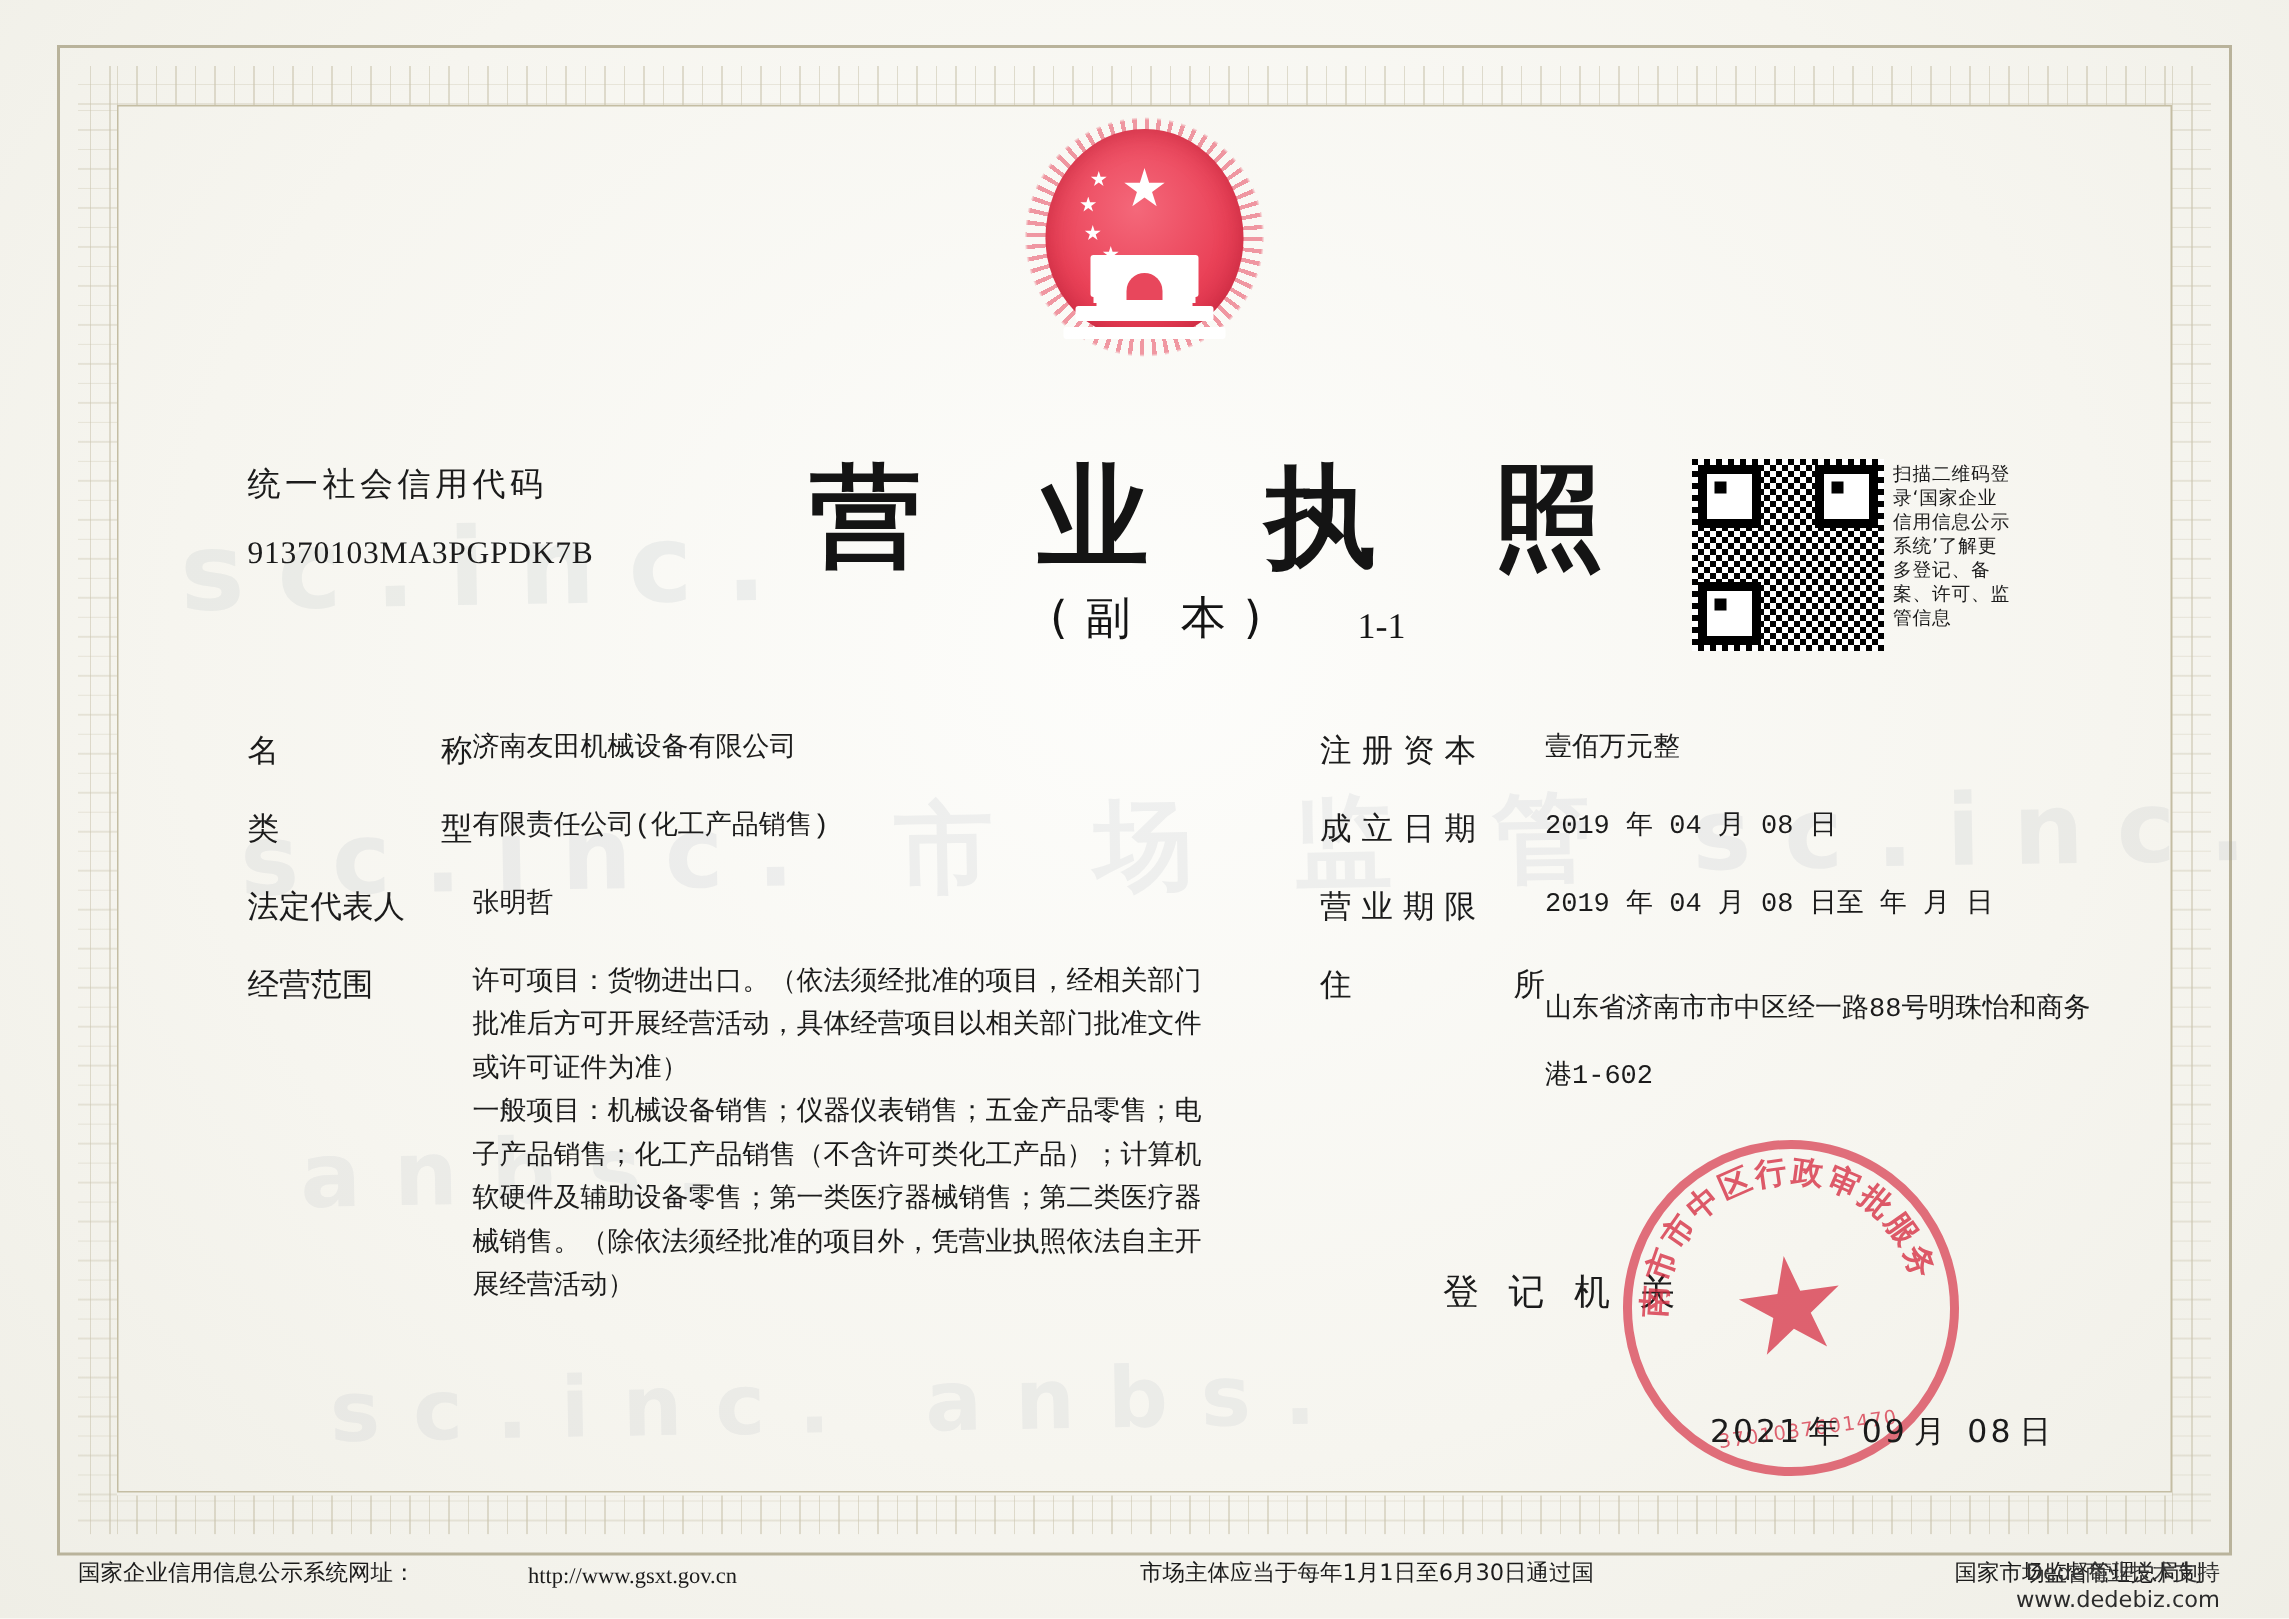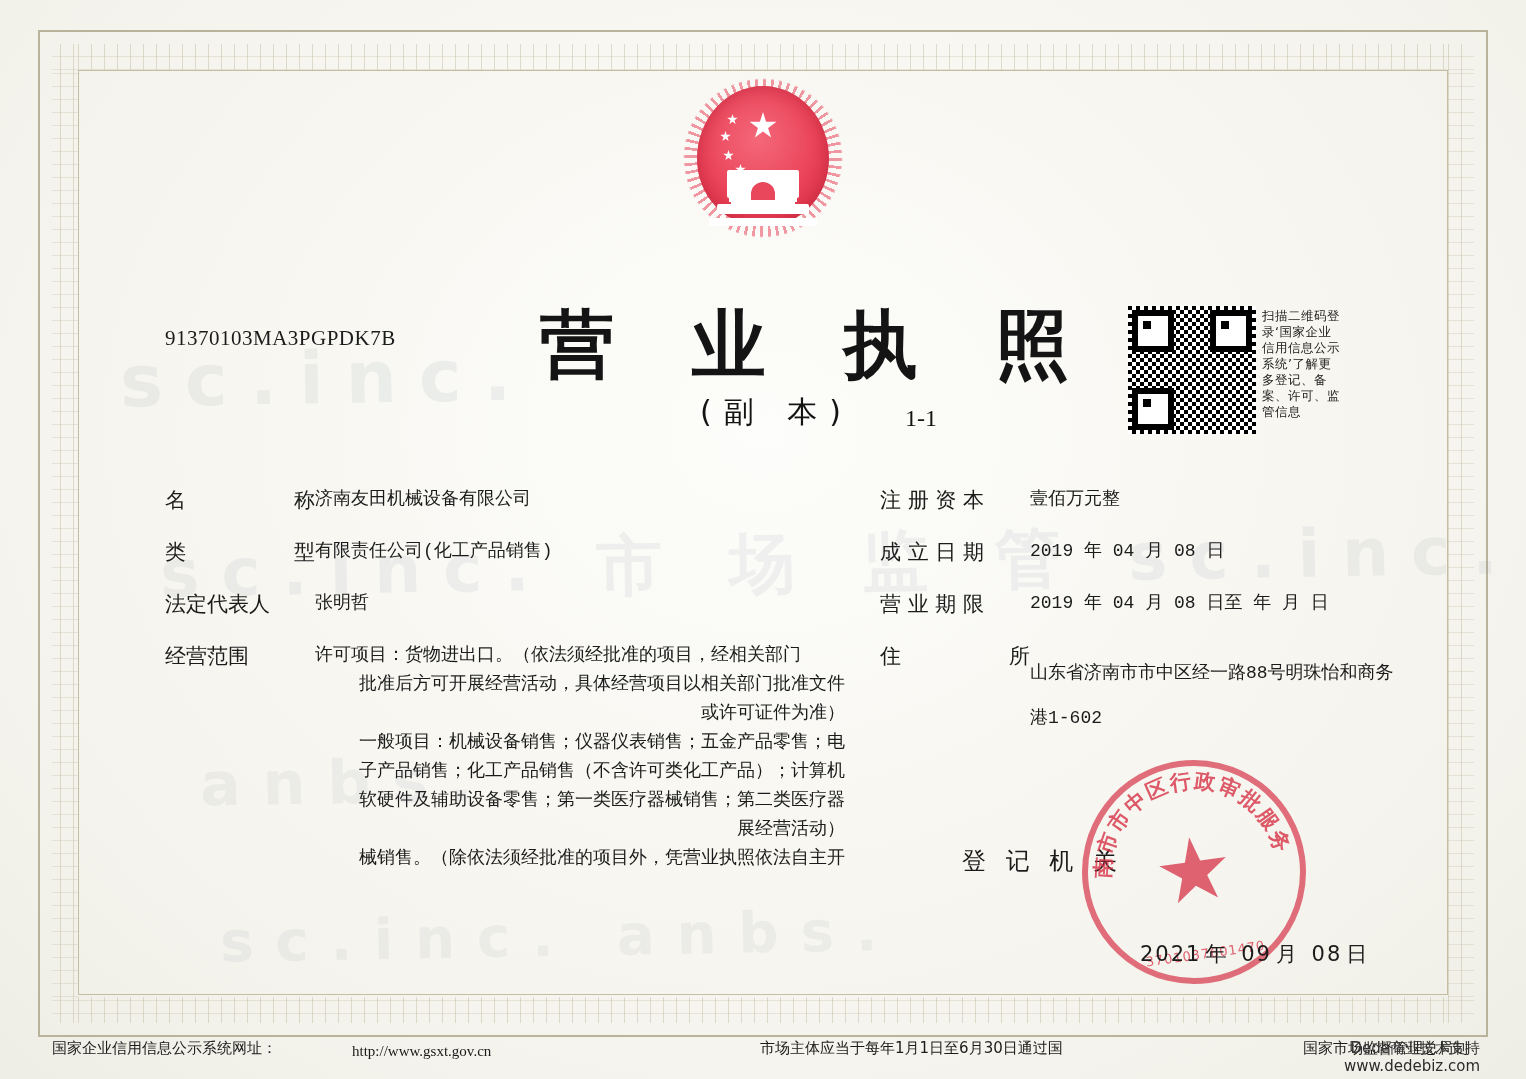--- a/index.html
+++ b/index.html
@@ -132,21 +132,21 @@
   .fields-right{position:absolute;left:880px;top:486px;width:560px;}
   .row{display:flex;margin-bottom:24px;}
   .row .lab{
     width:150px;flex:0 0 150px;font-size:21px;color:#1b1b1b;
     display:flex;justify-content:space-between;
   }
   .row .lab.j4{letter-spacing:0;}
   .row .val{font-size:18px;color:#1b1b1b;line-height:27px;font-family:Liberation Mono, monospace;}
   .row.scope .val{width:530px;}
   .scope p{margin:0;}
-  .scope p+p{margin-top:2px;text-align:right;}
+  .scope p+p{margin-top:2px;}
 
   .date-line{display:flex;align-items:baseline;gap:0;font-size:18px;}
 
   
   .registrar{
     position:absolute;left:962px;top:845px;font-size:24px;letter-spacing:6px;color:#1b1b1b;
   }
   .issue-date{
     position:absolute;left:1140px;top:940px;font-size:21px;color:#1b1b1b;letter-spacing:2px;
   }
@@ -209,20 +209,21 @@
     <div class="star-s s2"></div>
     <div class="star-s s3"></div>
     <div class="star-s s4"></div>
     <div class="gate"></div>
     <div class="gatearch"></div>
     <div class="base"></div>
     <div class="base2"></div>
   </div>
 
   <div class="uscc-block">
+    <div class="uscc-label">统一社会信用代码</div>
     <div class="uscc-value">91370103MA3PGPDK7B</div>
   </div>
 
   <div class="title">营 业 执 照</div>
   <div class="subtitle">(副 本)</div>
   <div class="serial">1-1</div>
 
   <div class="qr">
     <div class="fp tl">
         <i></i>
@@ -257,22 +258,22 @@
     </div>
     <div class="row scope">
       <div class="lab j4">经营范围</div>
       <div class="val">
         <p>许可项目：货物进出口。（依法须经批准的项目，经相关部门</p>
         <p>批准后方可开展经营活动，具体经营项目以相关部门批准文件</p>
         <p>或许可证件为准）</p>
         <p>一般项目：机械设备销售；仪器仪表销售；五金产品零售；电</p>
         <p>子产品销售；化工产品销售（不含许可类化工产品）；计算机</p>
         <p>软硬件及辅助设备零售；第一类医疗器械销售；第二类医疗器</p>
+        <p>械销售。（除依法须经批准的项目外，凭营业执照依法自主开</p>
         <p>展经营活动）</p>
-        <p>械销售。（除依法须经批准的项目外，凭营业执照依法自主开</p>
       </div>
     </div>
   </div>
 
   <div class="fields-right">
     <div class="row">
       <div class="lab j4">注 册 资 本</div>
       <div class="val">壹佰万元整</div>
     </div>
     <div class="row">

